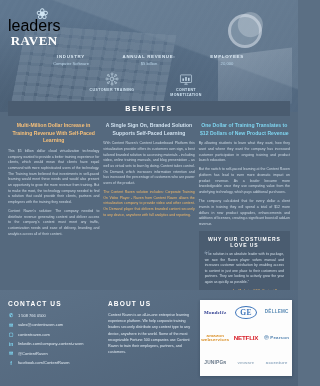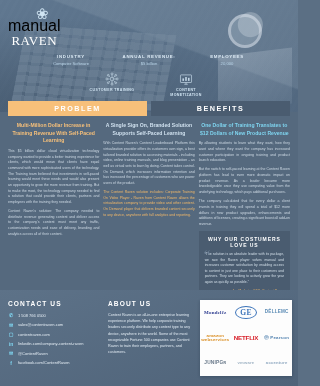--- a/index.html
+++ b/index.html
@@ -40,21 +40,21 @@
     border-radius: 50%; border: 3px solid rgba(226,233,240,.45);
     background: rgba(210,222,232,.22);
   }
   .paper {
     position: absolute; right: 6px; bottom: 4px; width: 74px; height: 56px;
     transform: skewY(-7deg);
     background: linear-gradient(160deg, rgba(214,224,234,.26), rgba(180,196,212,.10));
   }
   .logo { position: absolute; left: 8px; top: 6px; text-align: center; line-height: 1; z-index: 5; }
   .logo .bird { display: block; font-size: 15px; color: #cfe4f2; margin-left: 16px; margin-bottom: -3px; }
-  .logo .l2 { display: block; font-family: "Liberation Serif", serif; font-size: 13px; font-weight: 400;
+  .logo .l2 { display: block; font-family: "Liberation Serif", serif; font-size: 13px; font-weight: 700;
               color: #ffffff; letter-spacing: .5px; }
   .hero-title {
     position: absolute; left: 0; right: 0; top: 29px; text-align: center;
     font-size: 15.5px; font-weight: 700; letter-spacing: 1.4px; color: #ffffff;
     text-shadow: 0 1px 2px rgba(25,40,58,.5); z-index: 5;
   }
   .facts { position: absolute; left: 0; right: 0; top: 54px; display: flex; justify-content: center; gap: 20px; z-index: 5; }
   .fact { text-align: center; min-width: 58px; }
   .fact .k { font-size: 4.4px; letter-spacing: .7px; color: #dbe9f4; font-weight: 700; display: block; }
   .fact .v { font-size: 4.2px; color: #b9d4e8; display: block; margin-top: 2px; }
@@ -127,21 +127,21 @@
 <div class="page">
 
   <div class="hero">
     <div class="hero-tex"></div>
     <div class="kbd"></div>
     <div class="cup"></div>
     <div class="paper"></div>
 
     <div class="logo">
       <span class="bird">❀</span>
-      <span>manual</span>
+      <span>leaders</span>
       <span class="l2">RAVEN</span>
     </div>
 
 
     <div class="facts">
       <div class="fact">
         <span class="k">INDUSTRY</span>
         <span class="v">Computer Software</span>
       </div>
       <div class="fact">
@@ -183,21 +183,20 @@
               <rect x="10.8" y="8.6" width="2.4" height="6.6"></rect>
               <rect x="15.6" y="10" width="2.4" height="5.2"></rect>
             </g>
         </svg>
         <span class="lab">CONTENT MONETIZATION</span>
       </div>
     </div>
   </div>
 
   <div class="heads">
-    <div class="head problem">PROBLEM</div>
     <div class="head solution">BENEFITS</div>
   </div>
 
   <div class="cols">
     <div class="col c1">
       <h3>Multi-Million Dollar Increase in Training Revenue With Self-Paced Learning</h3>
       <p>This $5 billion dollar cloud virtualization technology company wanted to provide a better training experience for clients, which would mean that clients have equal command with more sophisticated users of the technology. The Training team believed that investments in self-paced learning would meet these needs and would also present an opportunity to grow the more revenue from training. But to make the most, the technology company needed to find a solution that could provide their clients, partners and employees with the training they needed.</p>
       <p>Content Raven's solution: The company needed to distribute revenue generating content and deliver access to the company's content must meet any traffic, customization needs and ease of delivery, branding and analytics across all of their content.</p>
     </div>
 

